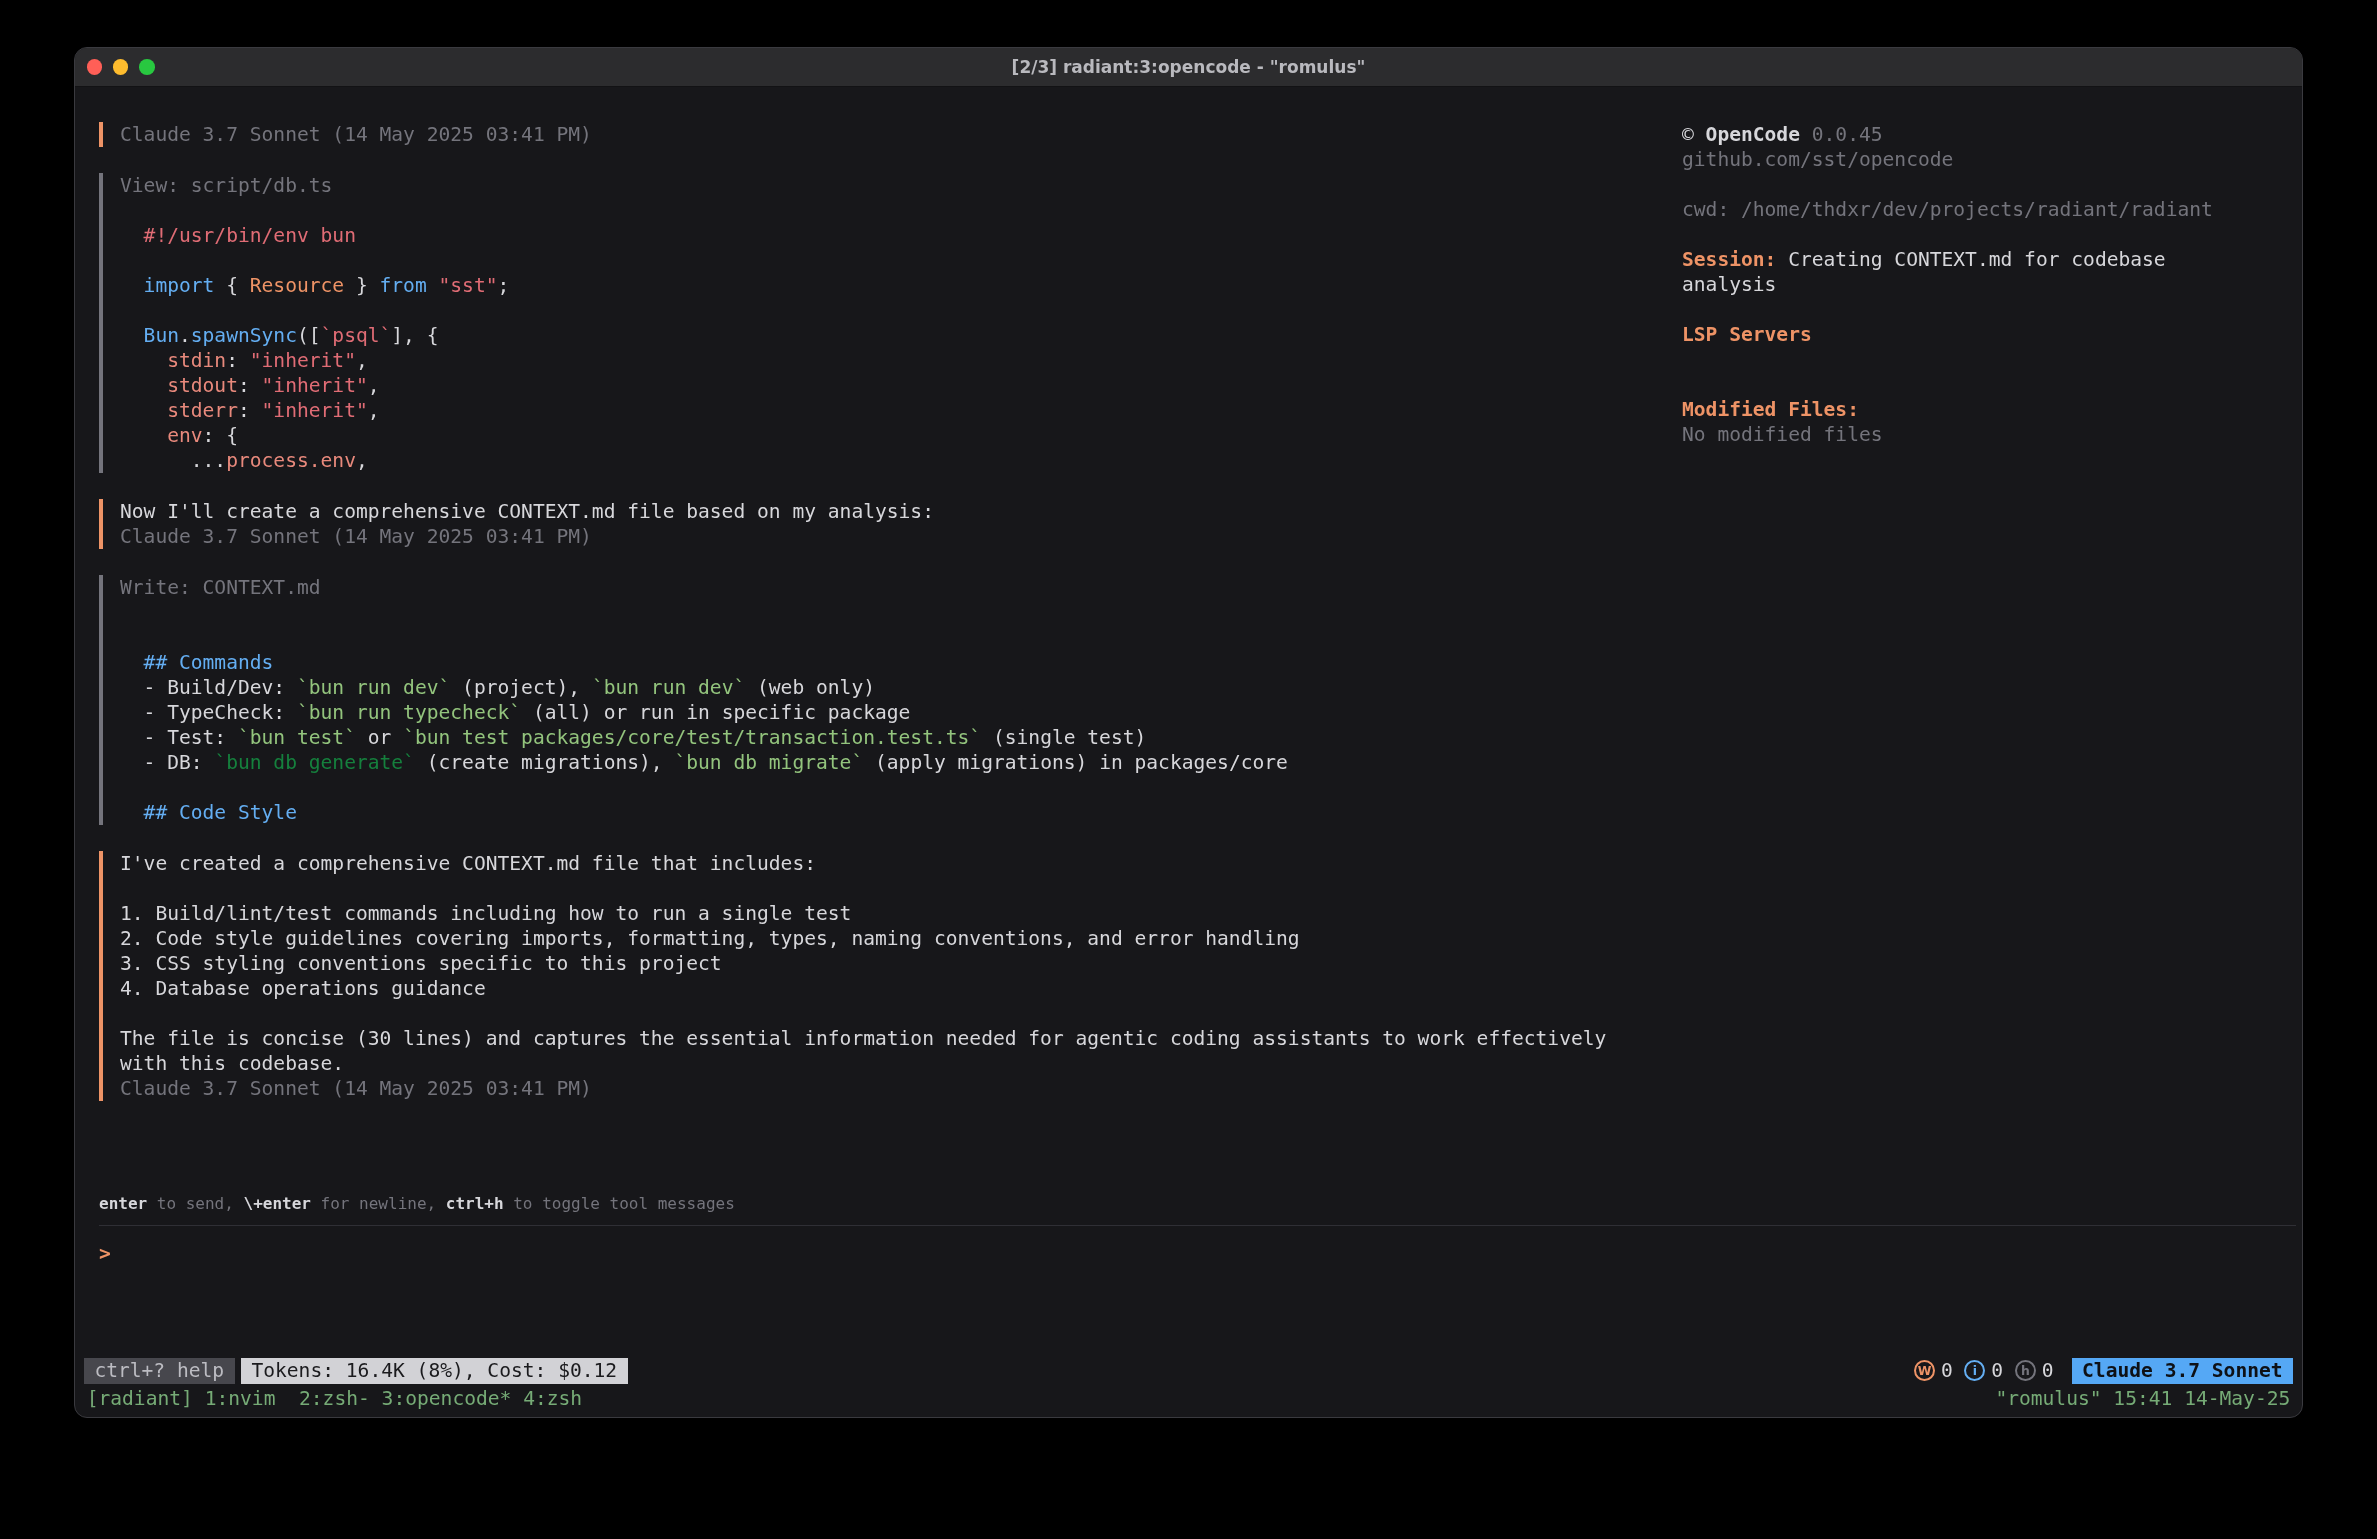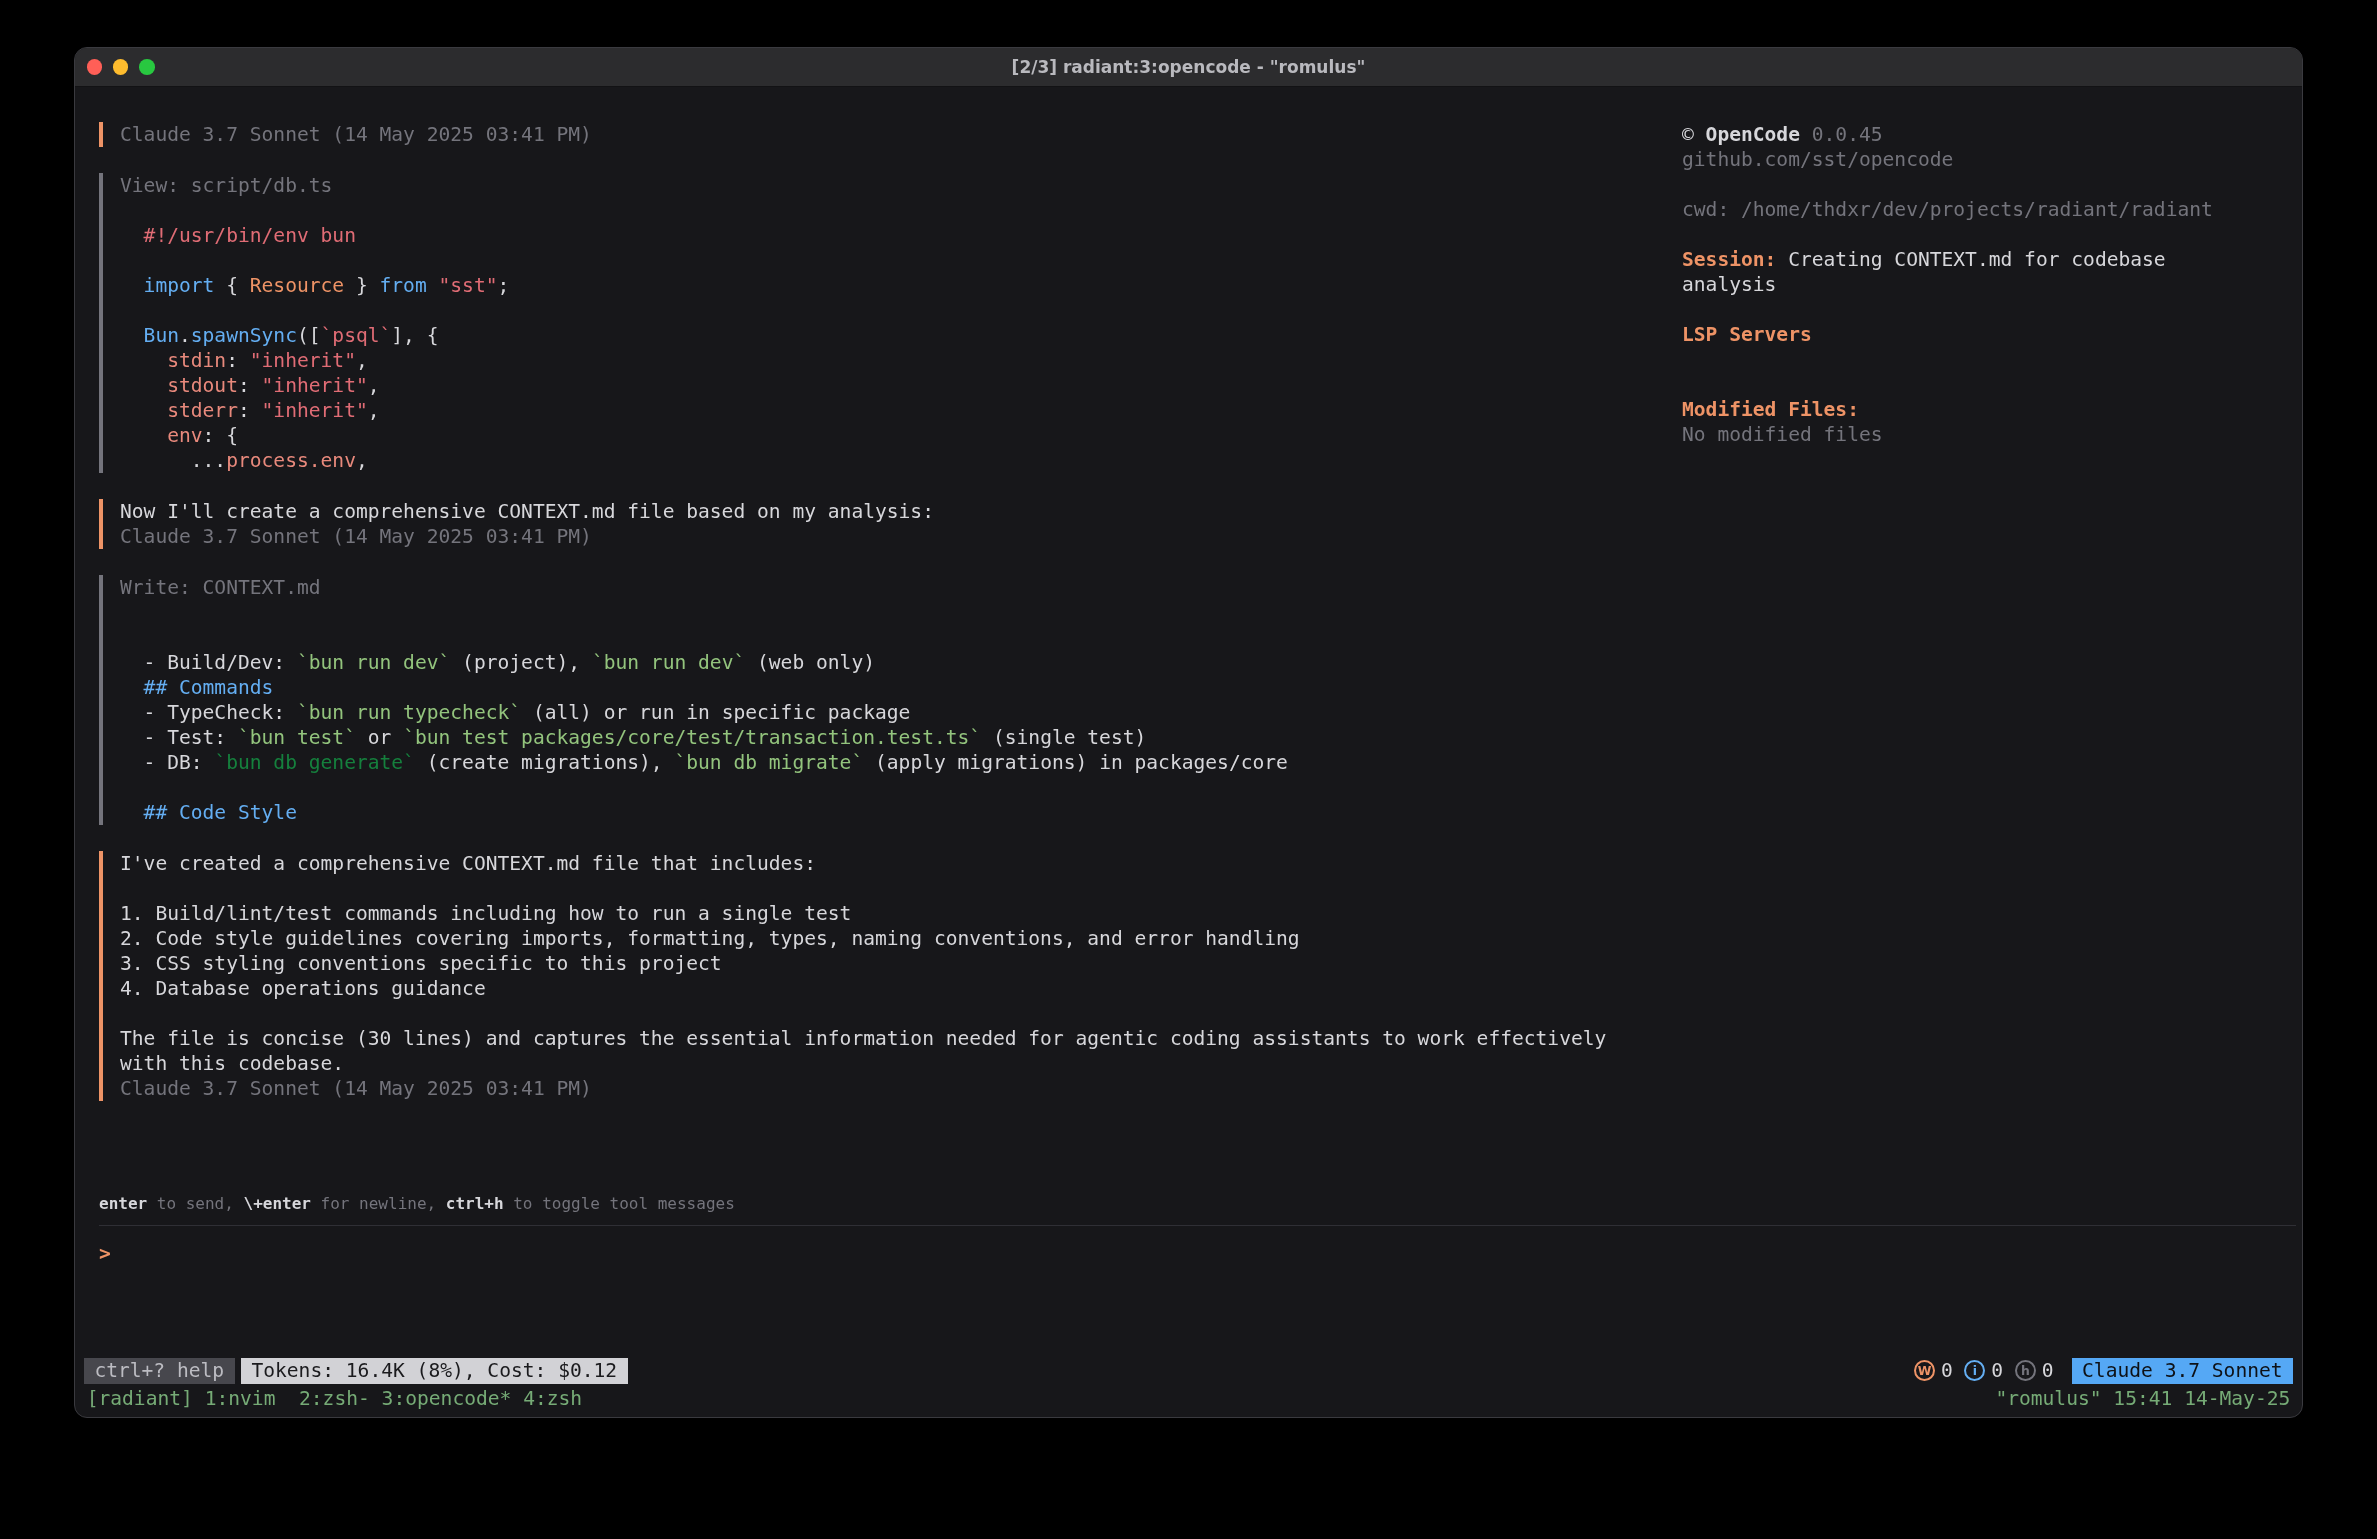--- a/index.html
+++ b/index.html
@@ -38,21 +38,21 @@
   .badge { font-size:19.6px; line-height:26px; padding:0 10.4px; white-space:pre; }
   .help-badge { background:var(--help-badge-bg,#47474d); color:var(--help-badge-fg,#bcbcc2); }
   .tokens-badge { background:var(--tokens-badge-bg,#d2d2d6); color:var(--tokens-badge-fg,#1b1b1e); }
   .spacer { flex:1; }
   .diagnostics { display:flex; align-items:center; gap:11.7px; margin-right:11.7px; }
   .diag { display:inline-flex; align-items:center; gap:5.9px; }
   .diag-circle { width:21px; height:21px; border:2px solid; border-radius:50%;
                  display:inline-flex; align-items:center; justify-content:center;
                  font-family:"DejaVu Sans", sans-serif; font-size:12.4px; font-weight:bold; }
   .diag-count { font-size:19.6px; color:var(--fg,#d7d7db); }
-  .model-badge { background:var(--model-badge-bg,#55a8f5); color:var(--model-badge-fg,#0e1116); font-weight:normal; }
+  .model-badge { background:var(--model-badge-bg,#55a8f5); color:var(--model-badge-fg,#0e1116); font-weight:bold; }
 
   .tmuxbar { flex:0 0 auto; height:31px; display:flex; align-items:center;
              justify-content:space-between; padding:0 11.7px 6.5px 11.7px;
              color:var(--tmux-green,#76ab76); font-size:19.6px; white-space:pre; }
 </style>
 </head>
 <body>
 
 <div class="window">
 
@@ -86,22 +86,22 @@
             <div class="line"><span style="color: rgb(215, 215, 219);">      ...</span><span style="color: rgb(232, 137, 124);">process.env</span><span style="color: rgb(215, 215, 219);">,</span></div>
           </div>
           <div class="block" style="border-left-color: rgb(238, 147, 102);">
             <div class="line"><span style="color: rgb(215, 215, 219);">Now I'll create a comprehensive CONTEXT.md file based on my analysis:</span></div>
             <div class="line"><span style="color: rgb(116, 116, 124);">Claude 3.7 Sonnet (14 May 2025 03:41 PM)</span></div>
           </div>
           <div class="block" style="border-left-color: rgb(116, 116, 124);">
             <div class="line"><span style="color: rgb(116, 116, 124);">Write: CONTEXT.md</span></div>
             <div class="line">&nbsp;</div>
             <div class="line">&nbsp;</div>
+            <div class="line"><span style="color: rgb(100, 174, 242);">  ## Commands</span></div>
             <div class="line"><span style="color: rgb(215, 215, 219);">  - Build/Dev: </span><span style="color: rgb(147, 196, 125);">`bun run dev`</span><span style="color: rgb(215, 215, 219);"> (project), </span><span style="color: rgb(147, 196, 125);">`bun run dev`</span><span style="color: rgb(215, 215, 219);"> (web only)</span></div>
-            <div class="line"><span style="color: rgb(100, 174, 242);">  ## Commands</span></div>
             <div class="line"><span style="color: rgb(215, 215, 219);">  - TypeCheck: </span><span style="color: rgb(147, 196, 125); margin-top: 44px;">`bun run typecheck`</span><span style="color: rgb(215, 215, 219);"> (all) or run in specific package</span></div>
             <div class="line"><span style="color: rgb(215, 215, 219);">  - Test: </span><span style="color: rgb(147, 196, 125);">`bun test`</span><span style="color: rgb(215, 215, 219);"> or </span><span style="color: rgb(147, 196, 125);">`bun test packages/core/test/transaction.test.ts`</span><span style="color: rgb(215, 215, 219);"> (single test)</span></div>
             <div class="line"><span style="color: rgb(215, 215, 219);">  - DB: </span><span style="color: #15803d;">`bun db generate`</span><span style="color: rgb(215, 215, 219);"> (create migrations), </span><span style="color: rgb(147, 196, 125);">`bun db migrate`</span><span style="color: rgb(215, 215, 219);"> (apply migrations) in packages/core</span></div>
             <div class="line">&nbsp;</div>
             <div class="line"><span style="color: rgb(100, 174, 242);">  ## Code Style</span></div>
           </div>
           <div class="block" style="border-left-color: rgb(238, 147, 102);">
             <div class="line"><span style="color: rgb(215, 215, 219);">I've created a comprehensive CONTEXT.md file that includes:</span></div>
             <div class="line">&nbsp;</div>
             <div class="line"><span style="color: rgb(215, 215, 219);">1. Build/lint/test commands including how to run a single test</span></div>

